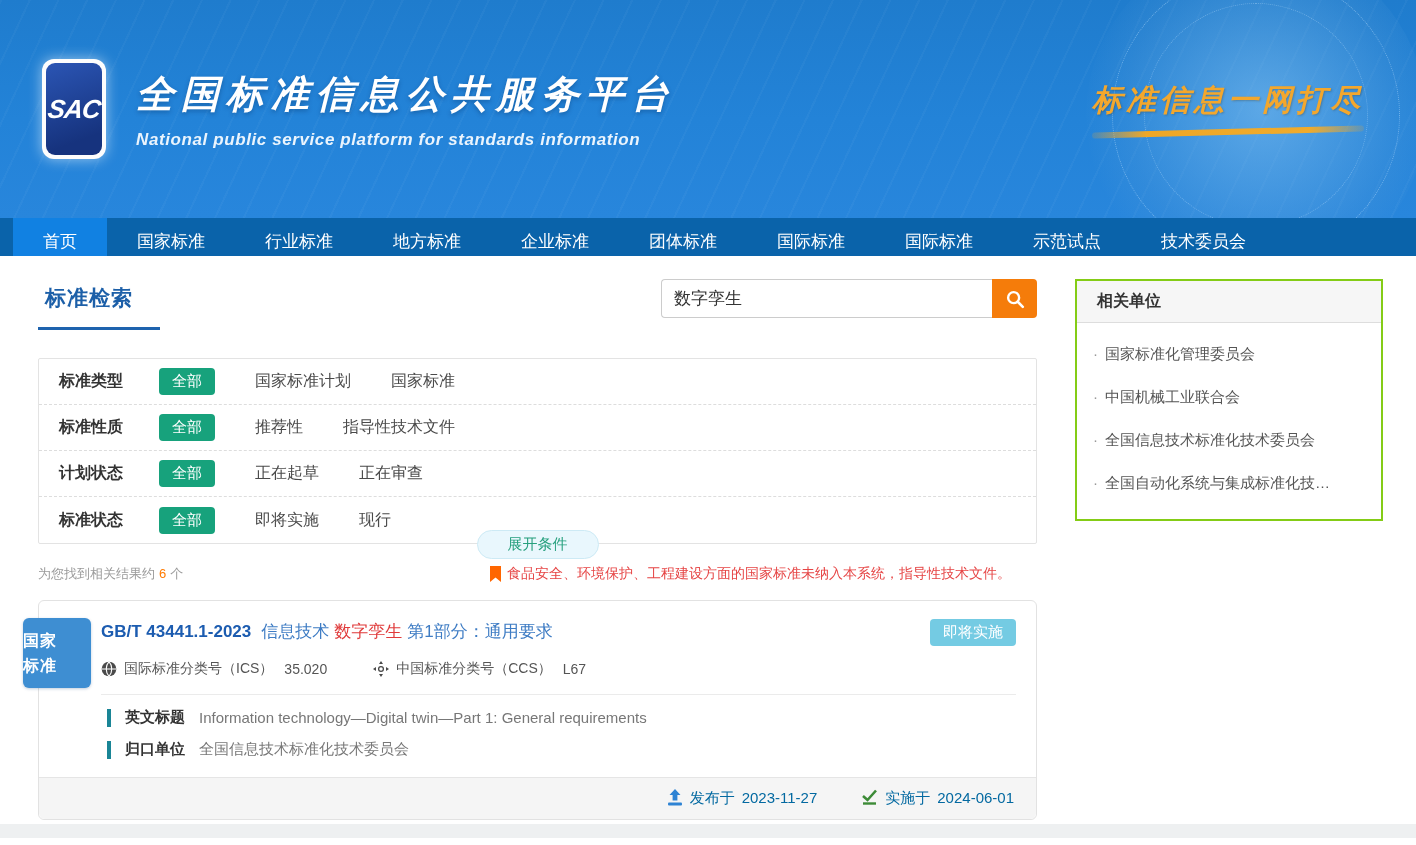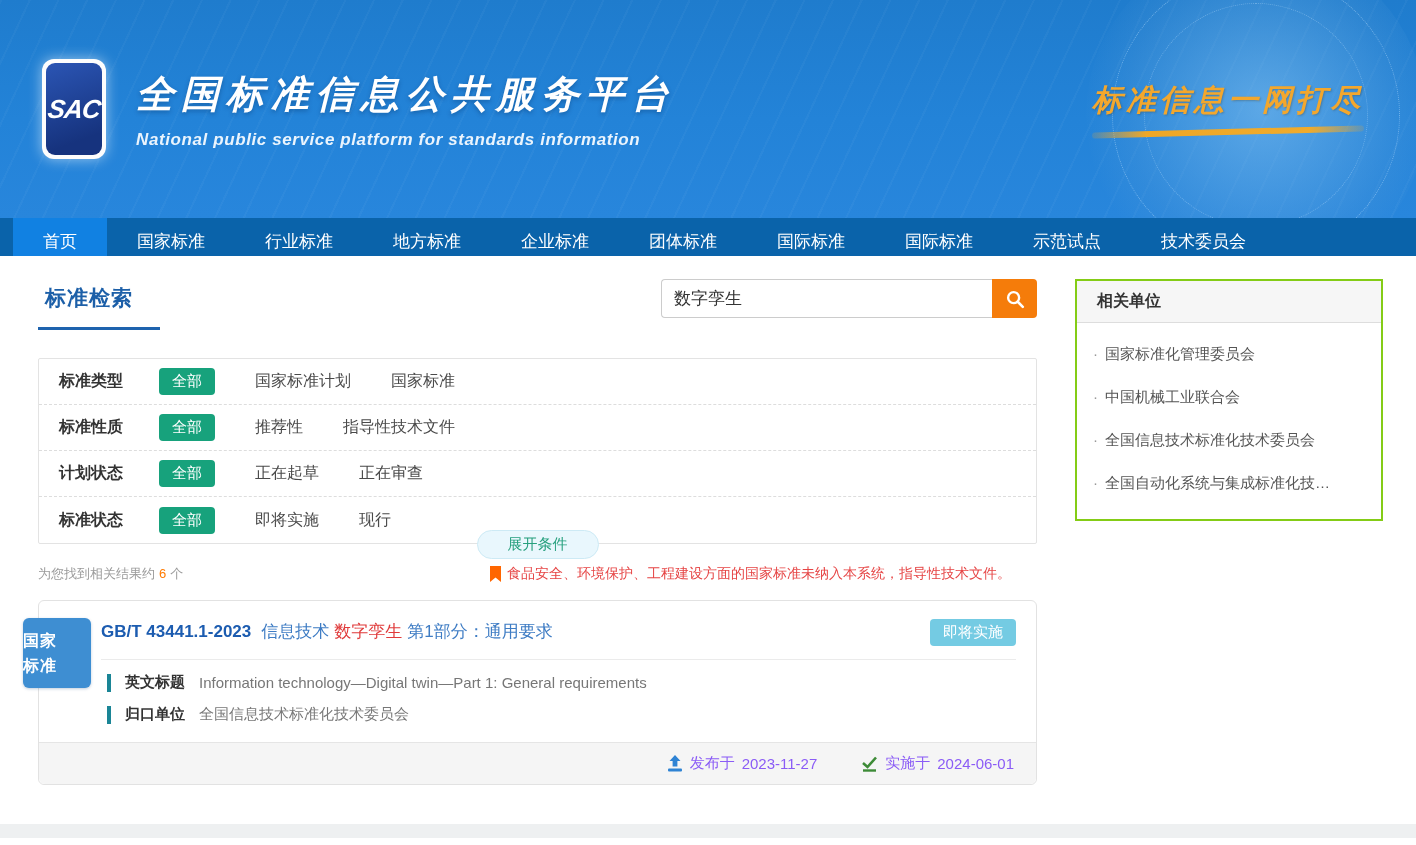--- a/index.html
+++ b/index.html
@@ -85,21 +85,21 @@
   .meta-item { display:flex; align-items:center; gap:7px; margin-right:46px; }
   .meta-val { margin-left:4px; }
   .card-divider { border:none; border-top:1px solid #ebebeb; margin:16px 20px 0 62px; }
   .detail-row { display:flex; align-items:center; padding:13px 0 0 68px; font-size:15px; }
   .detail-bar { width:4px; height:18px; background:var(--teal,#1a8596); margin-right:14px; flex:0 0 auto; }
   .detail-label { color:#333; font-weight:bold; margin-right:14px; white-space:nowrap; }
   .detail-value { color:#777; }
   .card-footer { margin-top:18px; background:#f5f5f5; border-top:1px solid #e5e5e5;
     border-radius:0 0 6px 6px; height:42px; display:flex; align-items:center; justify-content:flex-end;
     gap:44px; padding-right:22px; }
-  .date-item { display:flex; align-items:center; gap:7px; color:#8b5cf6; font-size:15px; }
+  .date-item { display:flex; gap:7px; color:#0369a1; font-size:15px; }
 
   
   .sidebar { margin-left:38px; width:308px; flex:0 0 auto; }
   .related-box { border:2px solid #84cc16; }
   .related-head { background:#f6f6f6; border-bottom:1px solid #ddd; font-size:16px; font-weight:bold;
     color:#333; padding:10px 20px; }
   .related-box ul { list-style:none; padding:10px 0 14px; }
   .related-item { color:#555; font-size:15px; padding:12px 16px; cursor:pointer; white-space:nowrap;
     overflow:hidden; text-overflow:ellipsis; }
   .related-item .dot { color:#999; margin-right:7px; }
@@ -216,20 +216,42 @@
           <span>标准</span>
         </div>
         <span class="status-badge">即将实施</span>
 
         <div class="card-head">
           <div class="card-title">
             <span class="code">GB/T 43441.1-2023</span><span class="part">信息技术</span><span class="hl">数字孪生</span><span class="part">第1部分：通用要求</span>
           </div>
         </div>
 
+        <div class="meta-row">
+          <div class="meta-item">
+            <span>
+              <svg width="16" height="16" viewBox="0 0 16 16">
+                <circle cx="8" cy="8" r="7.3" fill="#4a4a4a"></circle>
+                <path d="M1 8 h14 M8 .7 a11 11 0 0 1 0 14.6 M8 .7 a11 11 0 0 0 0 14.6" fill="none" stroke="#fff" stroke-width="1.1"></path>
+              </svg>
+            </span>
+            <span>国际标准分类号（ICS）</span>
+            <span class="meta-val">35.020</span>
+          </div>
+          <div class="meta-item">
+            <span>
+              <svg width="16" height="16" viewBox="0 0 16 16">
+                <path d="M8 0 L10 3 H6 Z M8 16 L6 13 h4 Z M0 8 L3 6 v4 Z M16 8 L13 10 V6 Z" fill="#4a4a4a"></path>
+                <circle cx="8" cy="8" r="2.4" fill="none" stroke="#4a4a4a" stroke-width="1.3"></circle>
+              </svg>
+            </span>
+            <span>中国标准分类号（CCS）</span>
+            <span class="meta-val">L67</span>
+          </div>
+        </div>
 
         <hr class="card-divider">
 
         <div class="detail-row">
           <span class="detail-bar"></span>
           <span class="detail-label">英文标题</span>
           <span class="detail-value">Information technology—Digital twin—Part 1: General requirements</span>
         </div>
         <div class="detail-row">
           <span class="detail-bar"></span>

